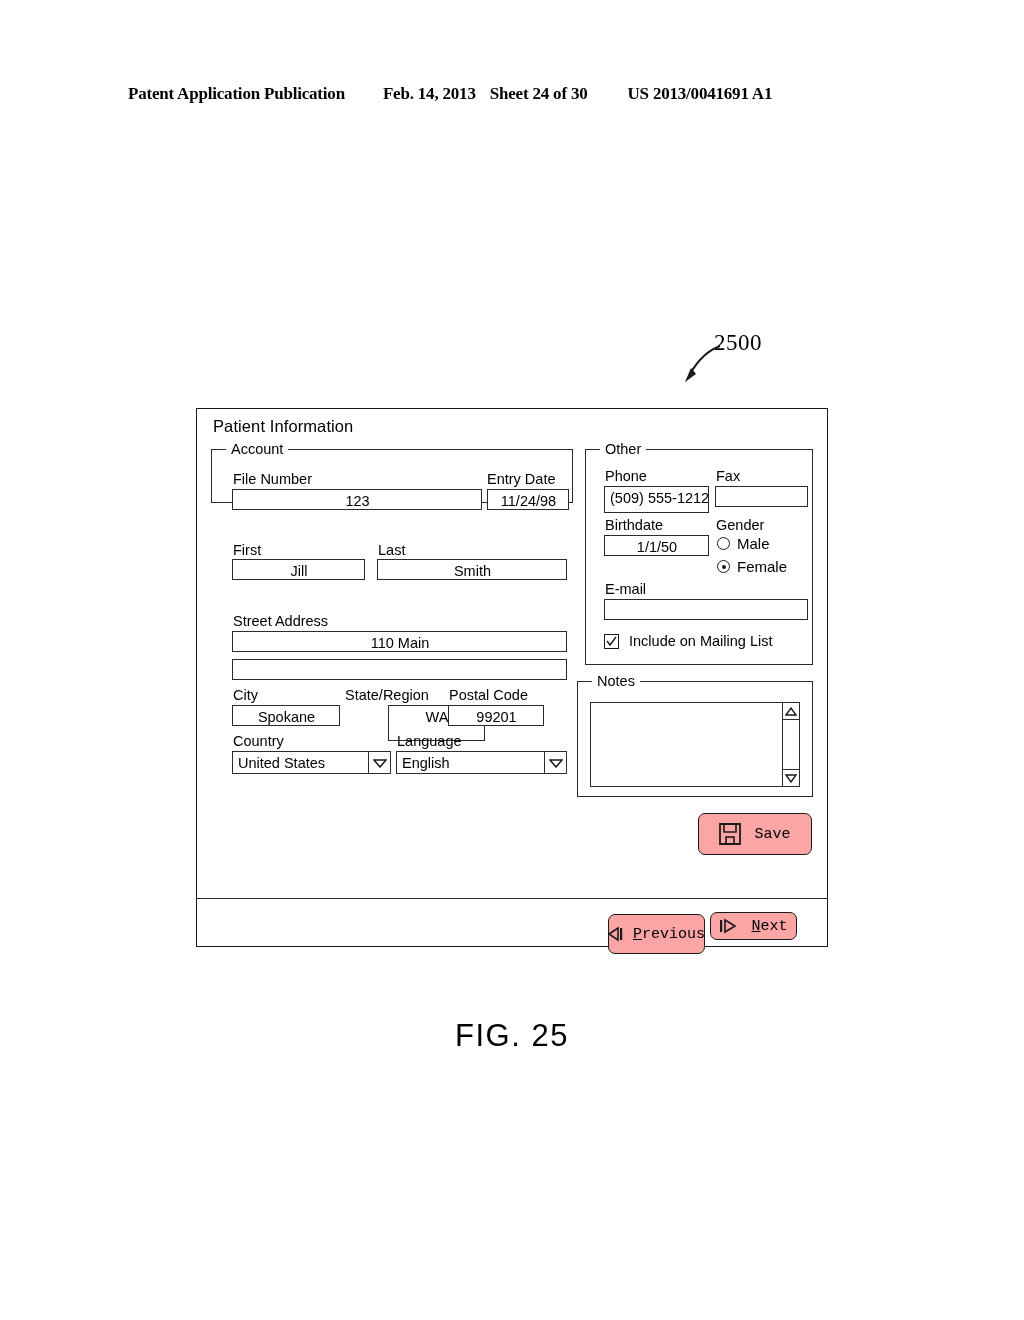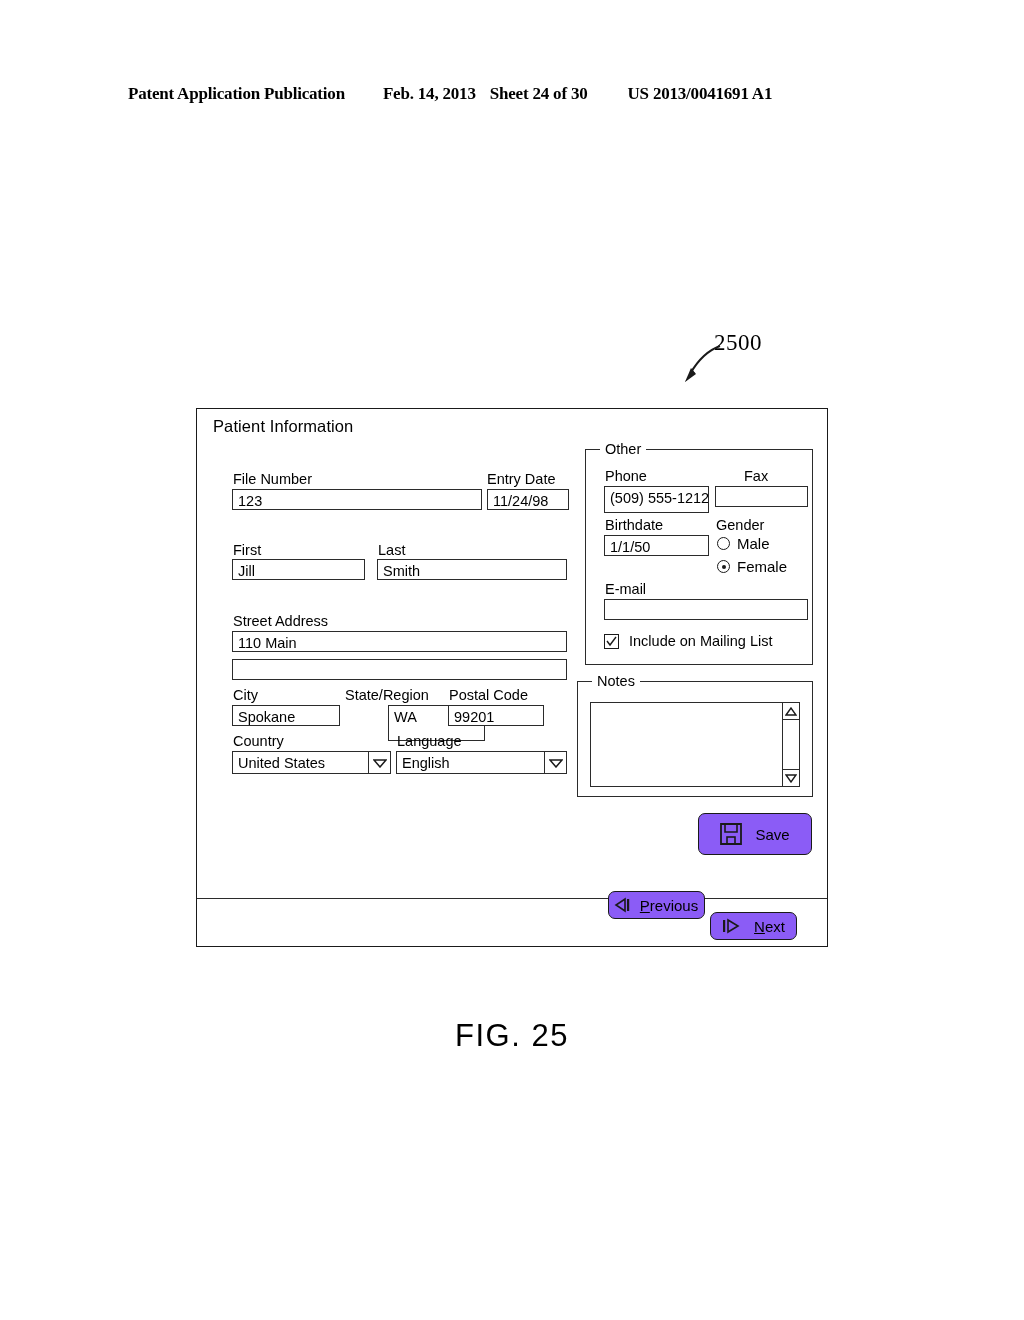--- a/index.html
+++ b/index.html
@@ -108,20 +108,21 @@
     border: 1.3px solid #2b2b2b;
     background: #ffffff;
     box-sizing: border-box;
     font-family: "Liberation Sans", sans-serif;
     font-size: 14.5px;
     line-height: 18px;
     padding: 2px 4px 0 5px;
     white-space: nowrap;
     overflow: hidden;
     color: #000;
+    text-align: center;
   }
 
   
   .combo {
     position: absolute;
     border: 1.3px solid #2b2b2b;
     background: #ffffff;
     box-sizing: border-box;
     display: flex;
     align-items: center;
@@ -225,27 +226,28 @@
     border-bottom: none;
     border-top: 1.2px solid #2b2b2b;
   }
   .sb-track { flex: 1; }
 
   
   .btn {
     position: absolute;
     border: 1.5px solid #1a1a1a;
     border-radius: 7px;
-    background: #8b5cf6;
+    background: #fca5a5;
     box-sizing: border-box;
     display: flex;
     align-items: center;
     justify-content: center;
     font-size: 15px;
     white-space: nowrap;
+    font-family: Liberation Mono, monospace;
   }
   .btn .btn-label { padding: 0 2px; }
   .btn .btn-icon {
     display: flex;
     align-items: center;
     justify-content: center;
   }
   .btn-save .btn-icon { margin-right: 9px; }
   .btn-prev .btn-icon { margin-right: 3px; }
   .btn-next .btn-icon { margin-right: 8px; }
@@ -284,20 +286,23 @@
     <path d="M44 16 C33 20, 22 30, 14 44" stroke="#1a1a1a" stroke-width="2" fill="none"></path>
     <path d="M9 52 L19 43 L16 40 Z" fill="#1a1a1a"></path>
     <path d="M9 52 L15 38 L20 44 Z" fill="#1a1a1a"></path>
   </svg>
 </div>
 
 <div class="dialog">
 
   <div class="dialog-title">Patient Information</div>
 
+  <div class="group" style="left:14px; top:40px; width:362px; height:54px;">
+    <span class="group-label">Account</span>
+  </div>
   <div class="fl" style="left:36px; top:62px;">File Number</div>
   <div class="tf" style="left:35px; top:80px; width:250px; height:21px;">123</div>
   <div class="fl" style="left:290px; top:62px;">Entry Date</div>
   <div class="tf" style="left:290px; top:80px; width:82px; height:21px;">11/24/98</div>
 
   <div class="fl" style="left:36px; top:133px;">First</div>
   <div class="tf" style="left:35px; top:150px; width:133px; height:21px;">Jill</div>
   <div class="fl" style="left:181px; top:133px;">Last</div>
   <div class="tf" style="left:180px; top:150px; width:190px; height:21px;">Smith</div>
 
@@ -332,21 +337,21 @@
           <path d="M1 2 L13 2 L7 9 Z" fill="none" stroke="#1a1a1a" stroke-width="1.5"></path>
         </svg>
     </span>
   </div>
 
   <div class="group" style="left:388px; top:40px; width:228px; height:216px;">
     <span class="group-label">Other</span>
   </div>
   <div class="fl" style="left:408px; top:59px;">Phone</div>
   <div class="tf" style="left:407px; top:77px; width:105px; height:27px;">(509) 555-1212</div>
-  <div class="fl" style="left:519px; top:59px;margin-left:28px;">Fax</div>
+  <div class="fl" style="left:519px; top:59px;">Fax</div>
   <div class="tf" style="left:518px; top:77px; width:93px; height:21px;"></div>
 
   <div class="fl" style="left:408px; top:108px;">Birthdate</div>
   <div class="tf" style="left:407px; top:126px; width:105px; height:21px;">1/1/50</div>
 
   <div class="fl" style="left:519px; top:108px;">Gender</div>
   <div class="radio-row" style="left:520px; top:126px;">
     <span class="radio"></span>
     <span>Male</span>
   </div>
@@ -393,21 +398,21 @@
         <path d="M3 3 L23 3 L23 23 L3 23 Z" fill="none" stroke="#1a1a1a" stroke-width="1.8"></path>
         <path d="M7 3 L7 11 L19 11 L19 3" fill="none" stroke="#1a1a1a" stroke-width="1.6"></path>
         <rect x="9" y="16" width="8" height="7" fill="none" stroke="#1a1a1a" stroke-width="1.6"></rect>
       </svg>
     </span>
     <span class="btn-label">Save</span>
   </div>
 
   <div class="divider" style="left:0px; top:489px; width:630px; height:1.4px;"></div>
 
-  <div class="btn btn-prev" style="left:411px; top:482px; width:97px; height:28px;">
+  <div class="btn btn-prev" style="left:411px; top:505px; width:97px; height:40px;">
     <span class="btn-icon">
       <svg width="22" height="16" viewBox="0 0 22 16">
         <path d="M12 2 L12 14 L3 8 Z" fill="none" stroke="#1a1a1a" stroke-width="1.6"></path>
         <rect x="14" y="2" width="2.2" height="12" fill="#1a1a1a"></rect>
       </svg>
     </span>
     <span class="btn-label"><span class="u">P</span><span>revious</span></span>
   </div>
 
   <div class="btn btn-next" style="left:513px; top:503px; width:87px; height:28px;">

